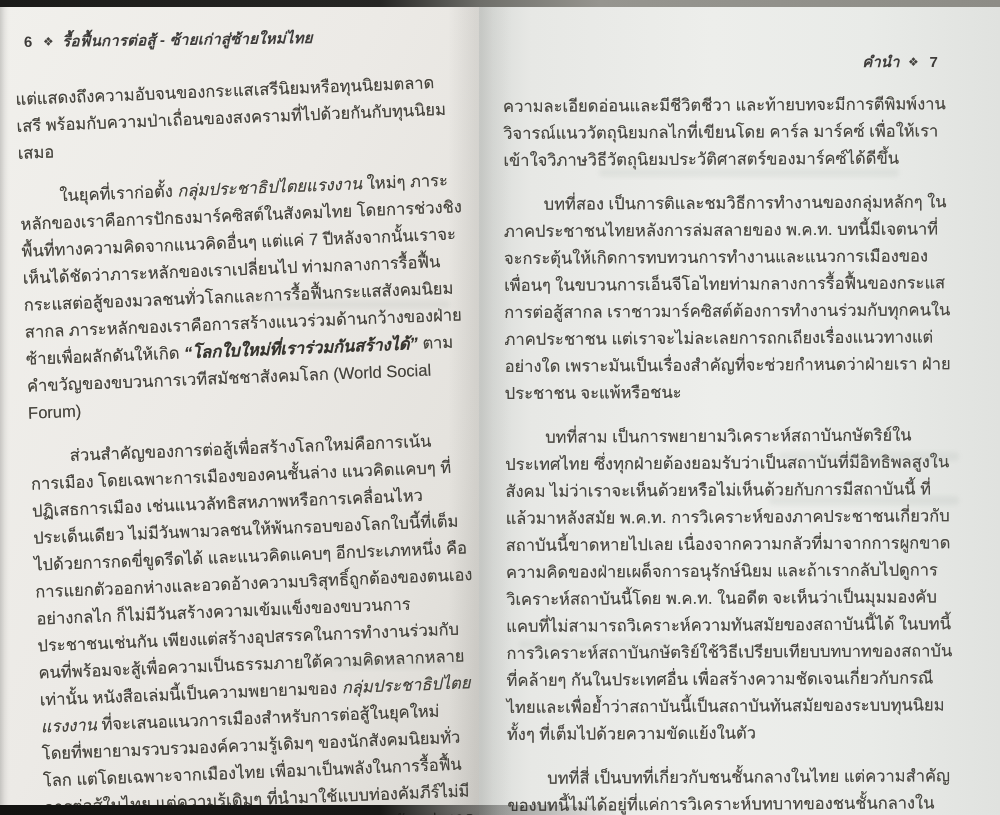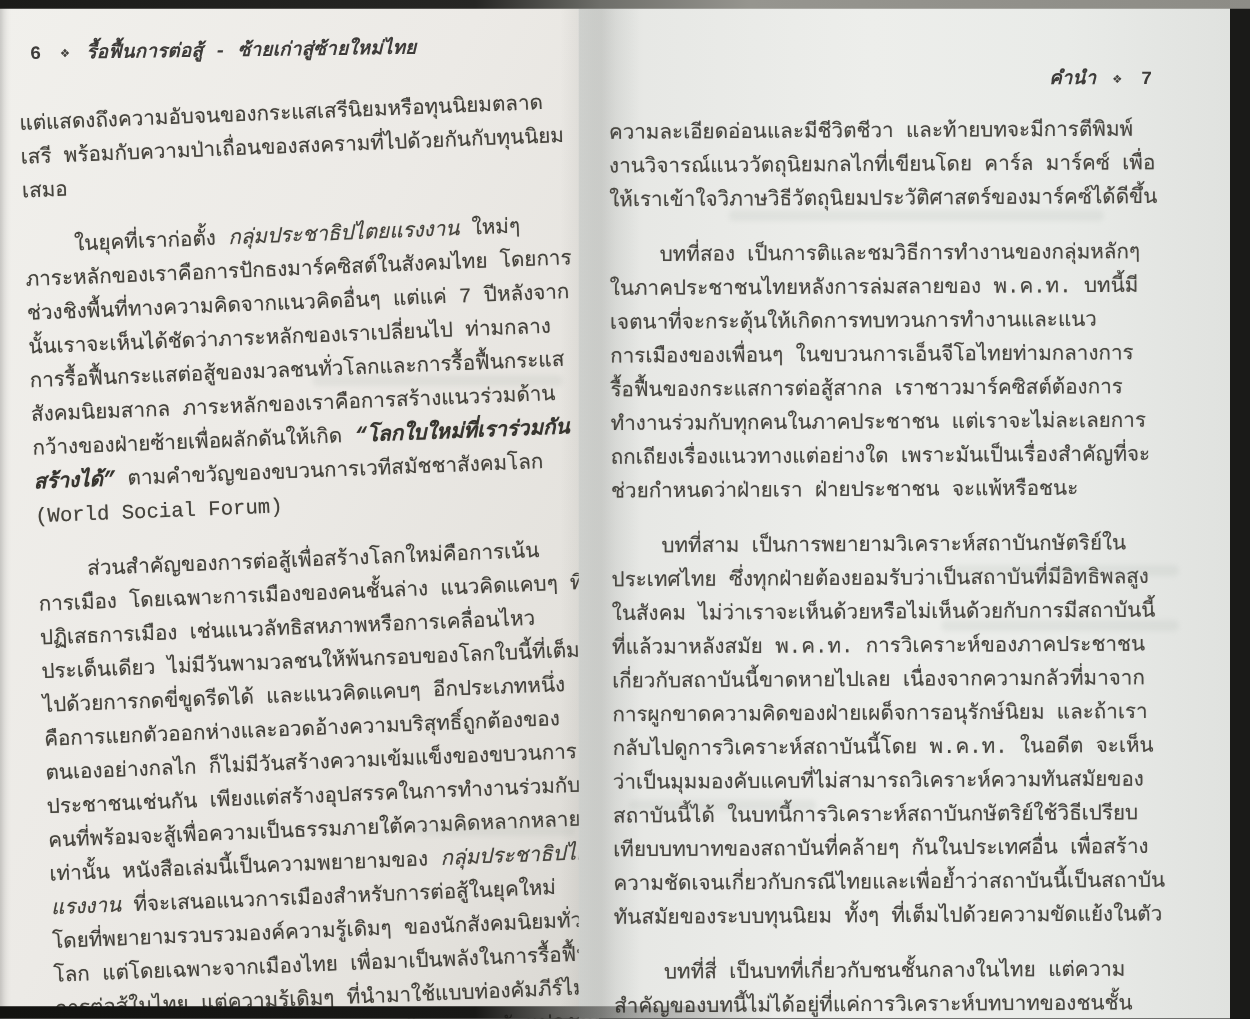--- a/index.html
+++ b/index.html
@@ -6,28 +6,28 @@
   body {
     width: 1000px; height: 815px;
     background: #1a1a18;
     overflow: hidden;
     font-family: "Liberation Sans", "DejaVu Sans", sans-serif;
   }
   .photo {
     position: relative; width: 1000px; height: 815px; overflow: hidden;
     background: #1a1a18;
   }
-  .page { position: absolute; top: 0; height: 815px; overflow: hidden; font-family: Liberation Mono, monospace; }
+  .page { position: absolute; top: 0; height: 815px; overflow: hidden; }
   .page-left {
     left: 0; width: 479px;
     background: linear-gradient(115deg, #f1f0ec 0%, #eceae6 45%, #e4e2dd 80%, #d8d6d1 100%);
     box-shadow: inset 5px 0 8px -4px rgba(0,0,0,0.28);
   }
   .page-right {
-    left: 463px; width: 521px;
+    left: 479px; width: 521px;
     background: linear-gradient(to right, #d7d9d6 0%, #e7e8e5 10%, #edeeeb 45%, #e9ebe8 75%, #e0e2df 100%);
   }
   .gutter-shadow {
     position: absolute; left: 448px; top: 0; width: 64px; height: 815px;
     background: linear-gradient(to right,
       rgba(60,60,55,0) 0%, rgba(60,60,55,0.10) 42%,
       rgba(90,90,85,0.14) 52%, rgba(60,60,55,0.05) 70%, rgba(60,60,55,0) 100%);
     pointer-events: none;
   }
   .top-edge {

